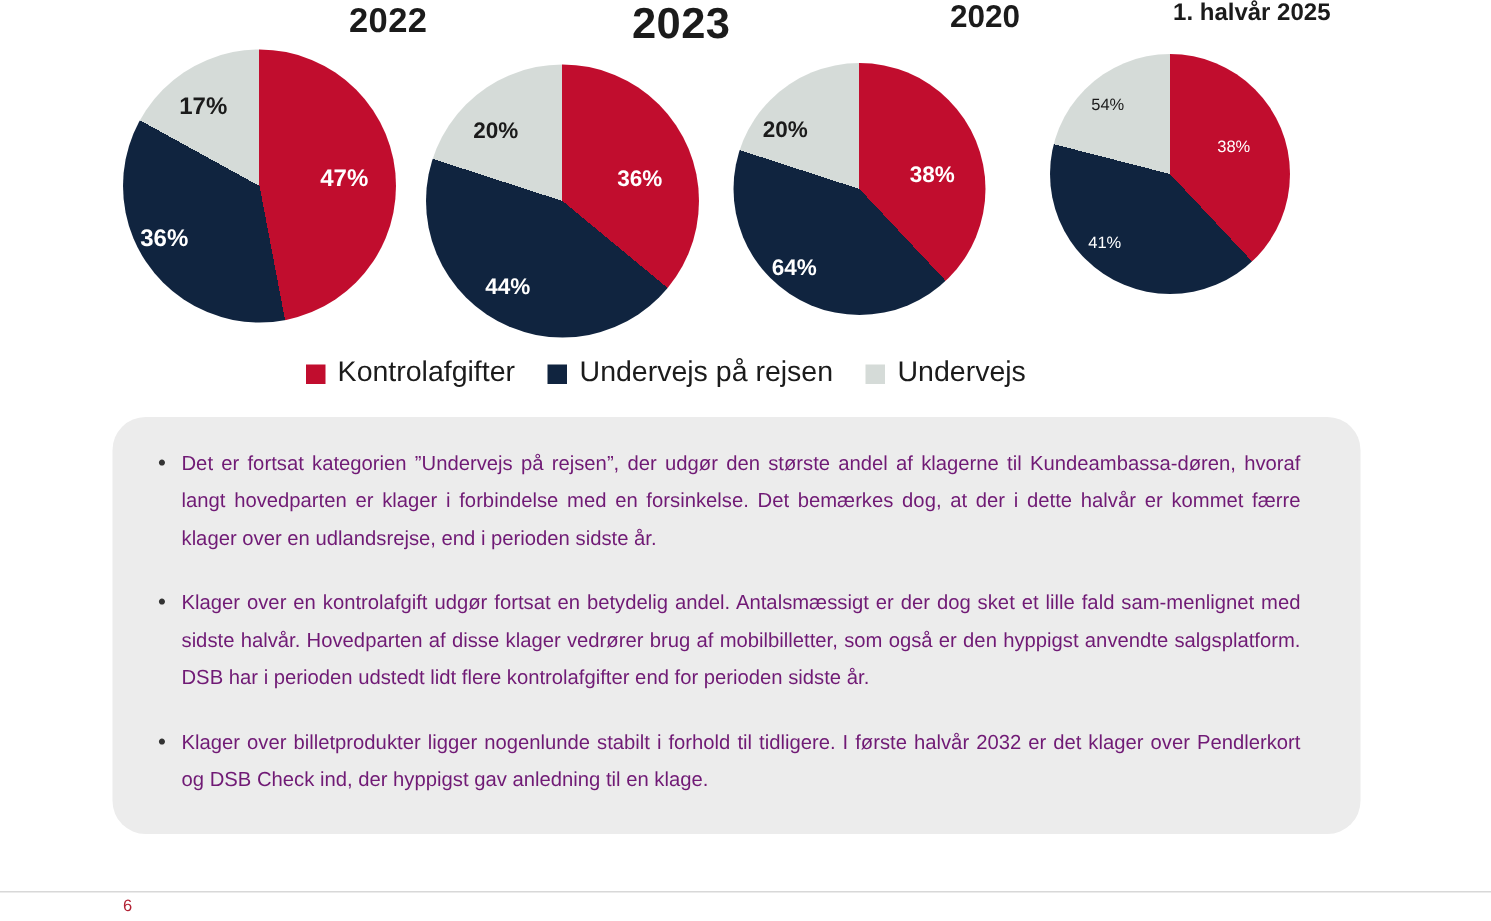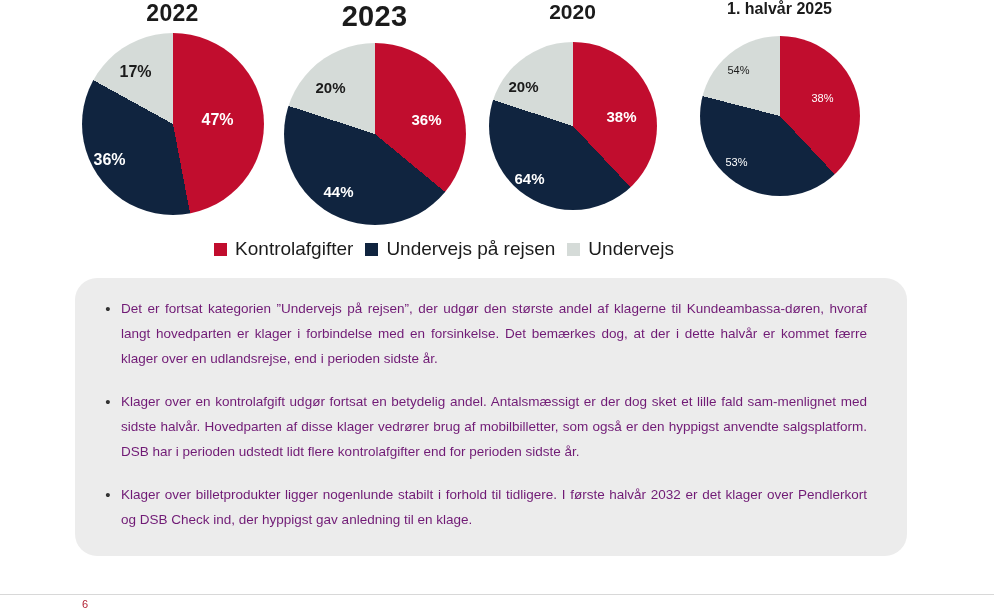--- a/index.html
+++ b/index.html
@@ -22,21 +22,21 @@
     left: 0;
     top: 0;
     width: 994px;
     height: 235px;
   }
   .pie-block {
     position: absolute;
     top: 0;
   }
   .pie-title {
-    text-align: center;
+    text-align: right;
     font-weight: bold;
     color: #1b1b1b;
     white-space: nowrap;
   }
   .pie-wrap {
     position: relative;
     margin: 0 auto;
   }
   .pie {
     border-radius: 50%;
@@ -63,21 +63,21 @@
   
   #block-2024 { left: 465px; width: 215px; }
   #block-2024 .pie-title { font-size: 21px; }
   #block-2024 .pie-wrap  { width: 168px; height: 168px; margin-top: 18px; }
   
   #block-2025 { left: 672px; width: 215px; }
   #block-2025 .pie-title { font-size: 16px; }
   #block-2025 .pie-wrap  { width: 160px; height: 160px; margin-top: 18px; }
 
   
-  #block-2022 .p-red  { top: 78px;  left: 120px; font-size: 16px; }
+  #block-2022 .p-red  { top: 78px;  left: 132px; font-size: 16px; }
   #block-2022 .p-navy { top: 118px; left: 12px;  font-size: 16px; }
   #block-2022 .p-grey { top: 30px;  left: 38px;  font-size: 16px; }
 
   #block-2023 .p-red  { top: 68px;  left: 128px; font-size: 15px; }
   #block-2023 .p-navy { top: 140px; left: 40px;  font-size: 15px; }
   #block-2023 .p-grey { top: 36px;  left: 32px;  font-size: 15px; }
 
   #block-2024 .p-red  { top: 66px;  left: 118px; font-size: 15px; }
   #block-2024 .p-navy { top: 128px; left: 26px;  font-size: 15px; }
   #block-2024 .p-grey { top: 36px;  left: 20px;  font-size: 15px; }
@@ -88,21 +88,21 @@
 
   
   #legend {
     position: absolute;
     top: 238px;
     left: 0;
     width: 888px;
     display: flex;
     justify-content: center;
     align-items: center;
-    gap: 12px;
+    gap: 22px;
   }
   .legend-item {
     display: flex;
     align-items: center;
     gap: 8px;
     font-size: 19px;
     color: #1b1b1b;
   }
   .legend-swatch {
     width: 13px;
@@ -194,21 +194,21 @@
       <span class="pie-label lbl-navy p-navy">64%</span>
       <span class="pie-label lbl-grey p-grey">20%</span>
     </div>
   </div>
 
   <div class="pie-block" id="block-2025">
     <div class="pie-title">1. halvår 2025</div>
     <div class="pie-wrap">
       <div class="pie" id="pie-2025" style="background: conic-gradient(rgb(193, 13, 46) 0deg, rgb(193, 13, 46) 136.8deg, rgb(16, 36, 63) 136.8deg, rgb(16, 36, 63) 284.4deg, rgb(213, 219, 216) 284.4deg, rgb(213, 219, 216) 360deg);"></div>
       <span class="pie-label lbl-red p-red">38%</span>
-      <span class="pie-label lbl-navy p-navy">53%</span>
+      <span class="pie-label lbl-navy p-navy">41%</span>
       <span class="pie-label lbl-grey p-grey">54%</span>
     </div>
   </div>
 
 </div>
 
 <div id="legend">
   <div class="legend-item">
     <span class="legend-swatch" id="sw-0" style="background: rgb(193, 13, 46);"></span>
     <span>Kontrolafgifter</span>

